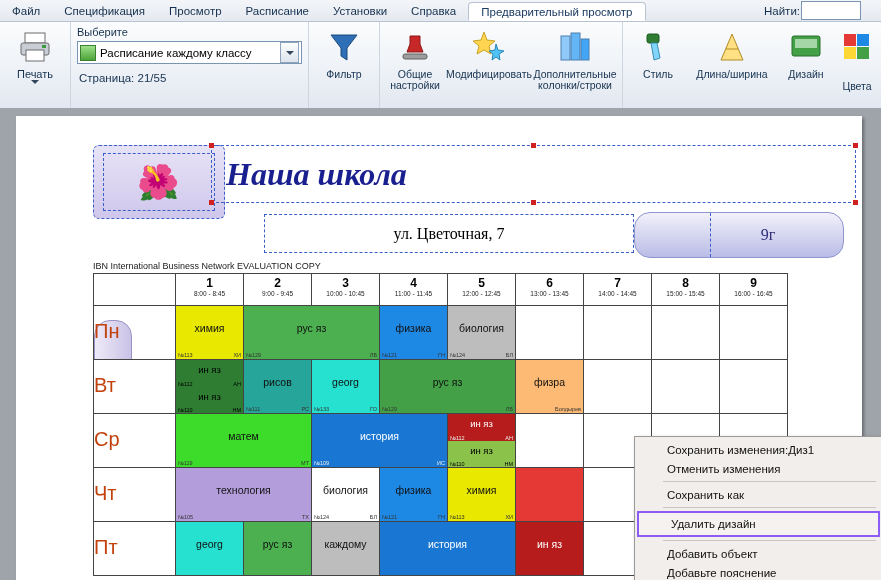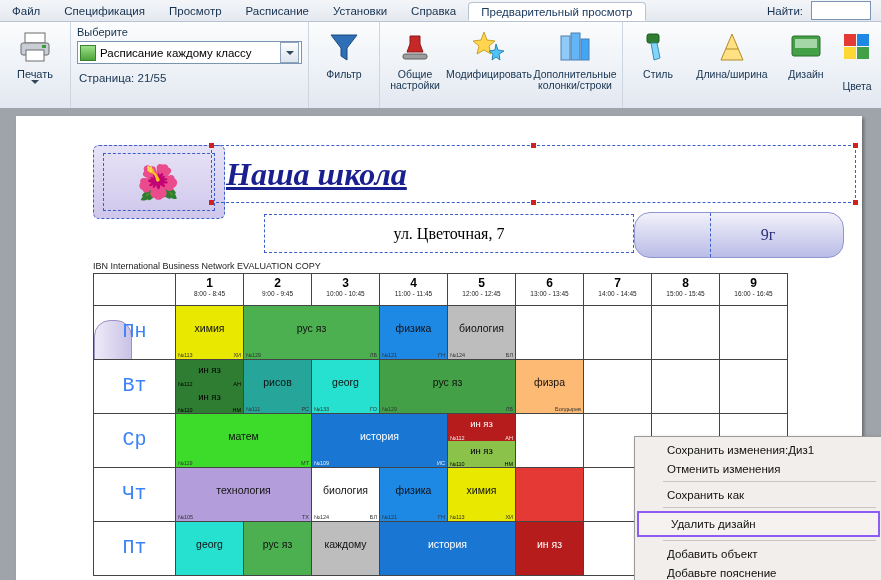--- a/index.html
+++ b/index.html
@@ -38,22 +38,22 @@
     border: 1px solid #b9c4d2;
     border-bottom: 1px solid #ffffff;
     border-radius: 4px 4px 0 0;
     margin-top: 2px;
     color: #1b3a60;
   }
   .menu-right {
     margin-left: auto;
     display: flex;
     align-items: center;
-    padding-right: 10px;
-    gap: 8px;
+    padding-right: 20px;
+    gap: 1px;
   }
   .menu-right .lbl { font-size: 11.5px; color: #16314f; }
   .search-box {
     width: 54px;
     height: 15px;
     background: #fff;
     border: 1px solid #7a95b4;
     display: block;
   }
   
@@ -178,21 +178,20 @@
     border: 1px dashed #3a5fc8;
     display: flex; align-items: center;
   }
   .title-text {
     font-family: "Liberation Serif", serif;
     font-style: italic;
     font-weight: bold;
     font-size: 32px;
     color: #1a1f8f;
     padding-left: 14px;
-    text-decoration: underline;
   }
   .handle {
     position: absolute;
     width: 5px; height: 5px;
     background: #d02020;
   }
   
   .addr-box {
     position: absolute;
     left: 248px; top: 98px;
@@ -241,24 +240,24 @@
     overflow: hidden;
   }
   .col-day { width: 81px; }
   .col-les { width: 67px; }
   .hdr-day { height: 31px; }
   .hdr-les { height: 31px; text-align: center; }
   .hdr-num { font-size: 12px; font-weight: bold; display:block; margin-top:2px; }
   .hdr-time { font-size: 6.5px; display:block; color:#222; }
   .day-cell {
     height: 53px;
-    text-align: center;
-    font-family: Liberation Mono, monospace;
+    text-align: left;
+    font-family: Liberation Sans, sans-serif;
     font-size: 20px;
-    color: #3b82f6;
+    color: #c2410c;
     position: relative;
   }
   .day-cell span { position: absolute; left: 0; right: 0; top: 14px; }
   .daybar {
     position: absolute;
     left: 22px; top: -20px;
     width: 36px; height: 999px;
     background: linear-gradient(to right,#efeaf8,#c9c2e6);
     border: 1px solid #9a93c4;
     border-radius: 16px 16px 0 0;

